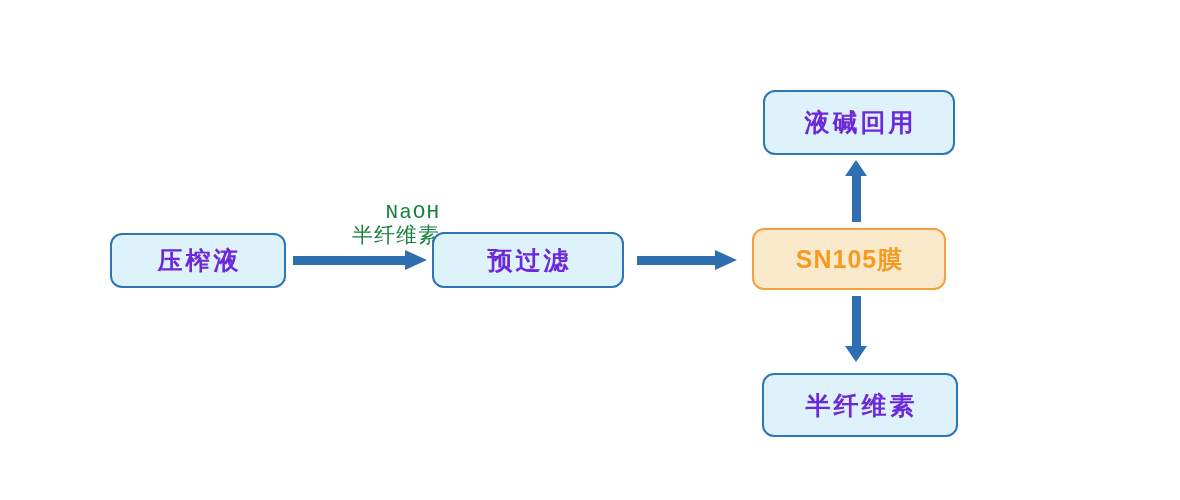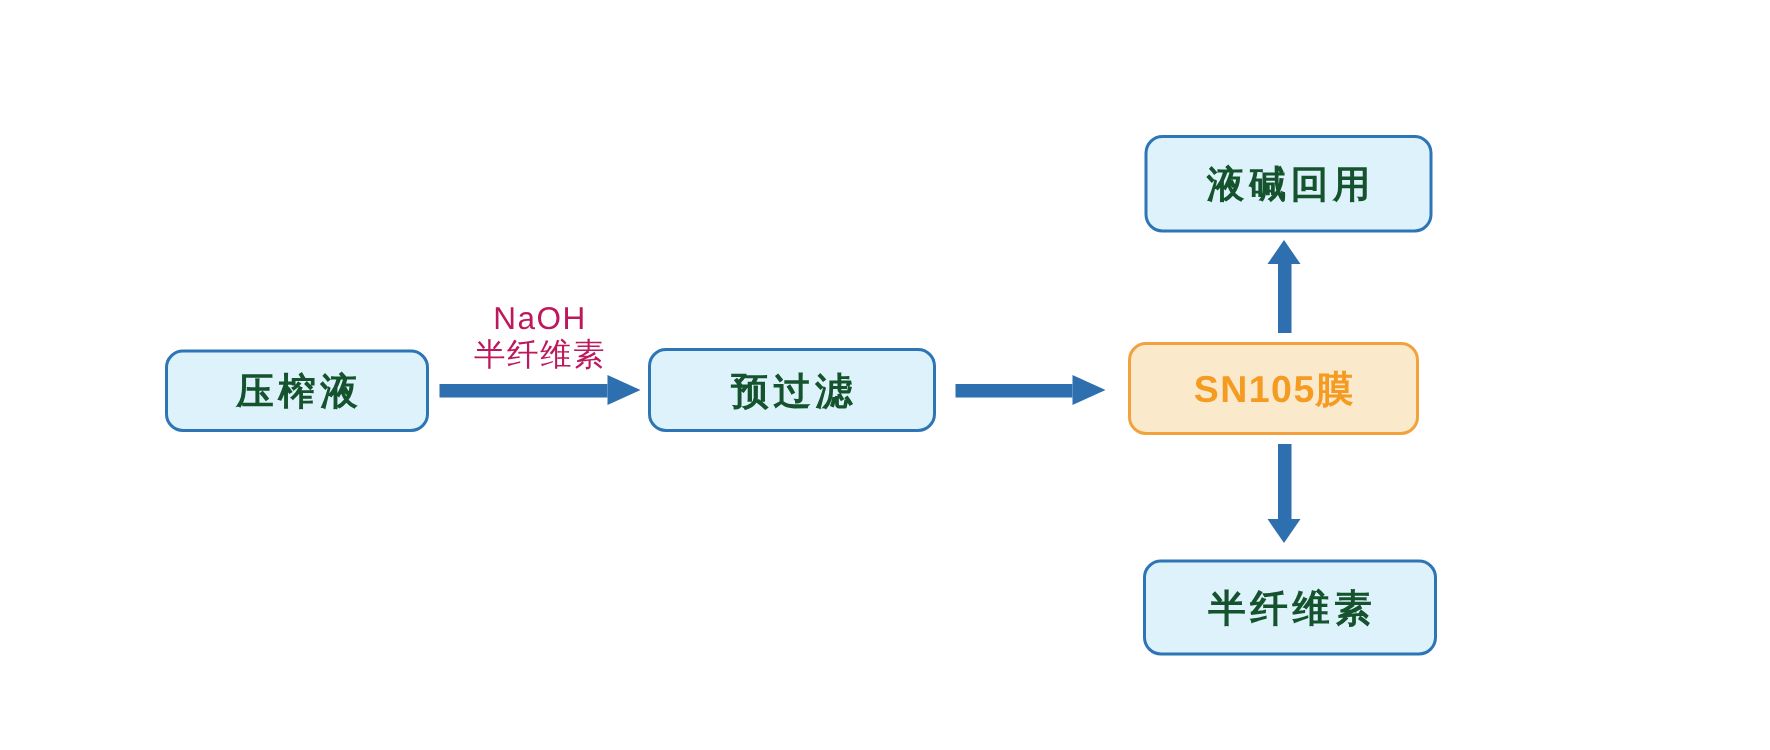--- a/index.html
+++ b/index.html
@@ -19,39 +19,40 @@
     justify-content: center;
     border-radius: 12px;
     font-weight: bold;
     font-size: 25px;
     letter-spacing: 3px;
     text-indent: 3px; 
   }
   .node.blue {
     background: #def2fb;
     border: 2px solid #2e75b6;
-    color: #14532d;
+    color: #6d28d9;
   }
   .node.orange {
     background: #fbe9cc;
     border: 2px solid #f2a23d;
     color: #f59b22;
     letter-spacing: 1px;
     text-indent: 1px;
   }
   .edge-label {
     position: absolute;
     left: 280px;
     top: 201px;
     width: 160px;
-    text-align: center;
-    color: #be185d;
+    text-align: right;
+    color: #15803d;
     font-size: 21px;
     line-height: 24px;
     letter-spacing: 1px;
+    font-family: Liberation Mono, monospace;
   }
   .shaft-h {
     position: absolute;
     height: 9px;
     background: #2e6fb0;
   }
   .head-right {
     position: absolute;
     width: 0; height: 0;
     border-top: 10px solid transparent;

